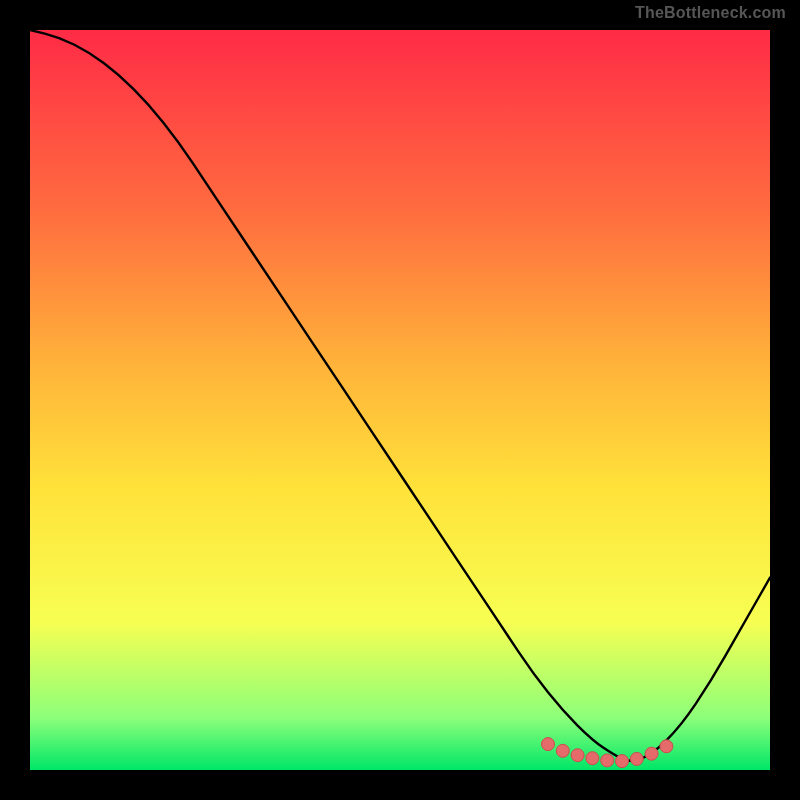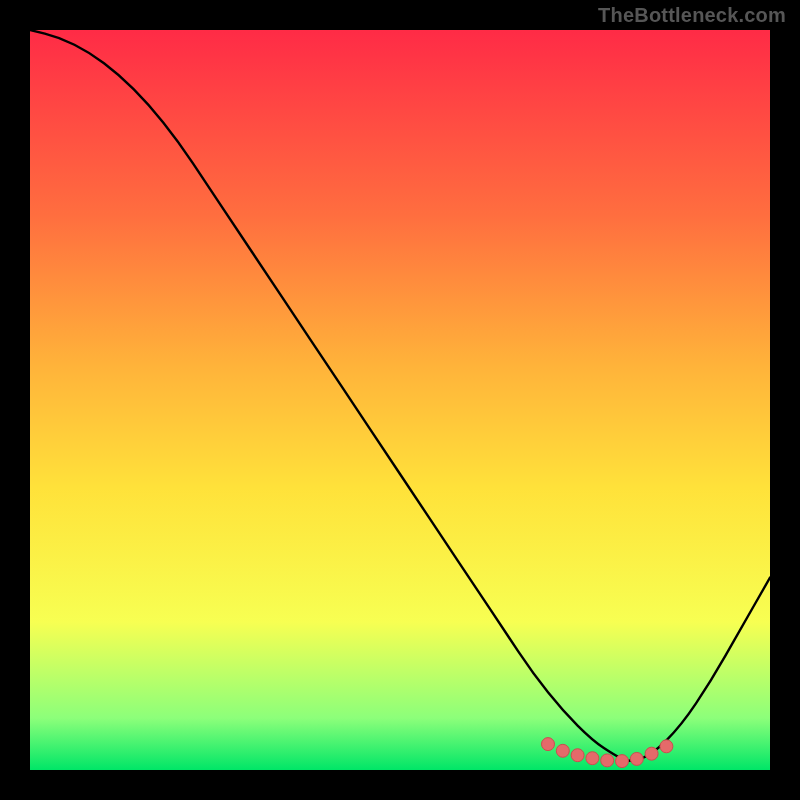--- a/index.html
+++ b/index.html
@@ -8,21 +8,21 @@
     position: relative;
     width: 800px;
     height: 800px;
     background: #000;
   }
   .watermark {
     position: absolute;
     top: 4px;
     right: 14px;
     font-family: Arial, Helvetica, sans-serif;
-    font-size: 20px;
+    font-size: 16px;
     font-weight: 600;
     color: #565656;
     letter-spacing: 0.2px;
   }
   .plot {
     position: absolute;
     left: 30px;
     top: 30px;
     width: 740px;
     height: 740px;

